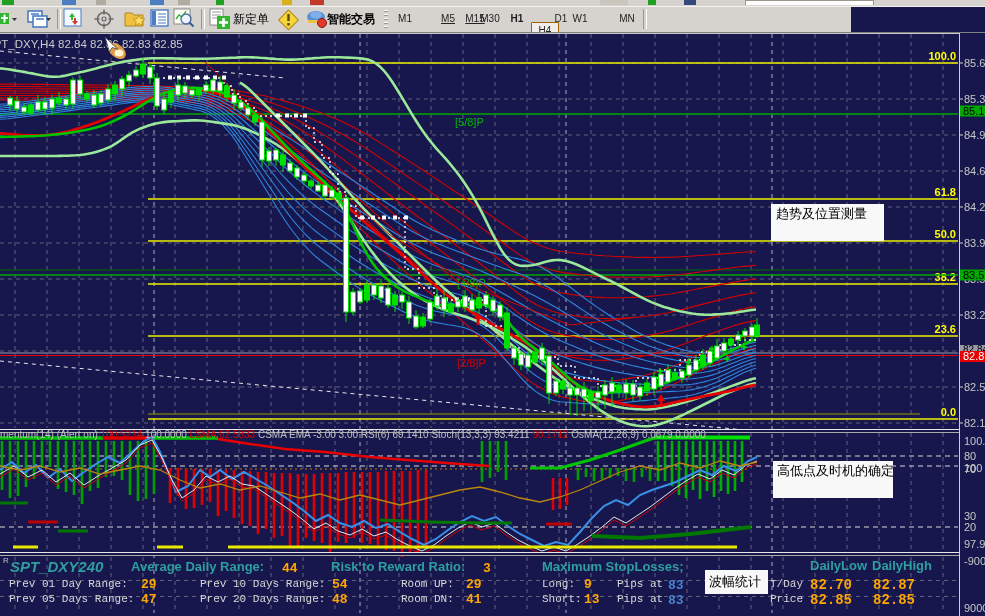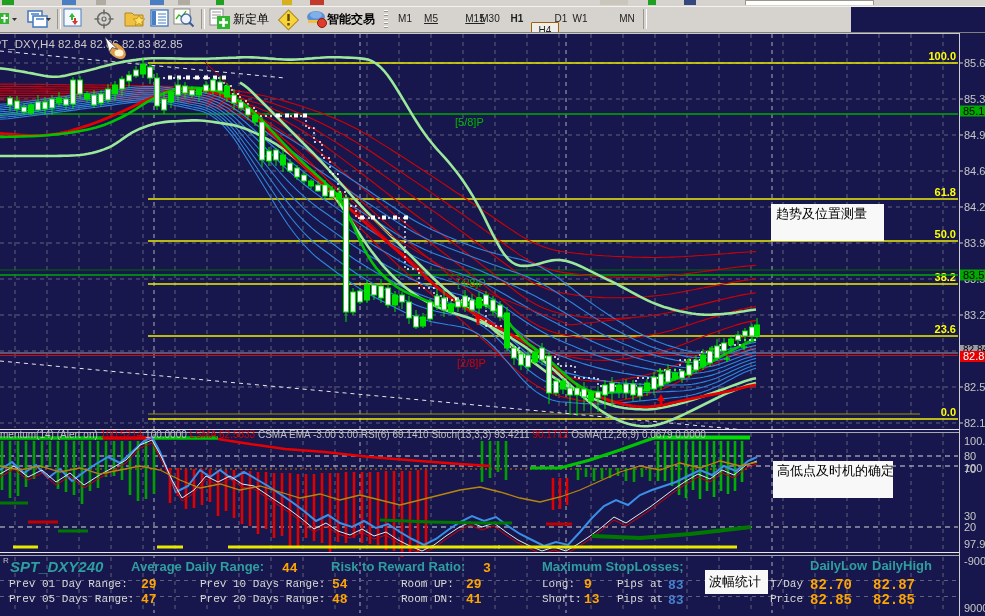--- a/index.html
+++ b/index.html
@@ -95,21 +95,21 @@
  <rect x="3" y="12" width="16" height="3" fill="#f0c040"></rect>
  <circle cx="17" cy="15" r="4.5" fill="#e03a2a" stroke="#8a1a10"></circle>
       </svg>
 
   <div class="sep" style="left:57px;"></div>
   <div class="sep" style="left:201px;"></div>
   <div class="tbtxt" style="left:233px;">新定单</div>
   <div class="tbtxt" style="left:327px;font-weight:bold;">智能交易</div>
   <div class="grip" style="left:384px;"></div>
   <div class="tf" style="left:395px;width:20px;">M1</div>
-  <div class="tf" style="left:421px;width:20px;text-decoration:underline;">M5</div>
+  <div class="tf" style="left:438px;width:20px;text-decoration:underline;">M5</div>
   <div class="tf" style="left:462px;width:26px;text-decoration:underline;">M15</div>
   <div class="tf" style="left:477px;width:26px;">M30</div>
   <div class="tf" style="left:507px;width:20px;font-weight:bold;">H1</div>
   <div class="tf tfsel" style="left:531px;width:26px;">H4</div>
   <div class="tf" style="left:551px;width:20px;">D1</div>
   <div class="tf" style="left:569px;width:22px;">W1</div>
   <div class="tf" style="left:615px;width:24px;">MN</div>
   <div class="sep" style="left:643px;"></div>
  </div>
  <div style="position:absolute;left:0;top:32px;width:985px;height:1px;background:#808080;"></div>

